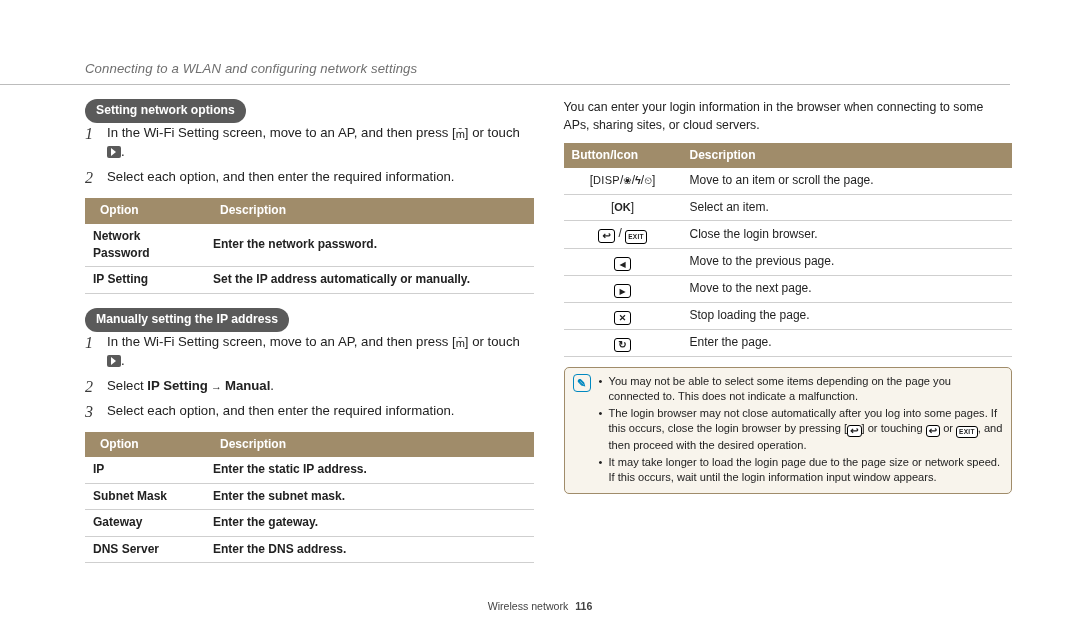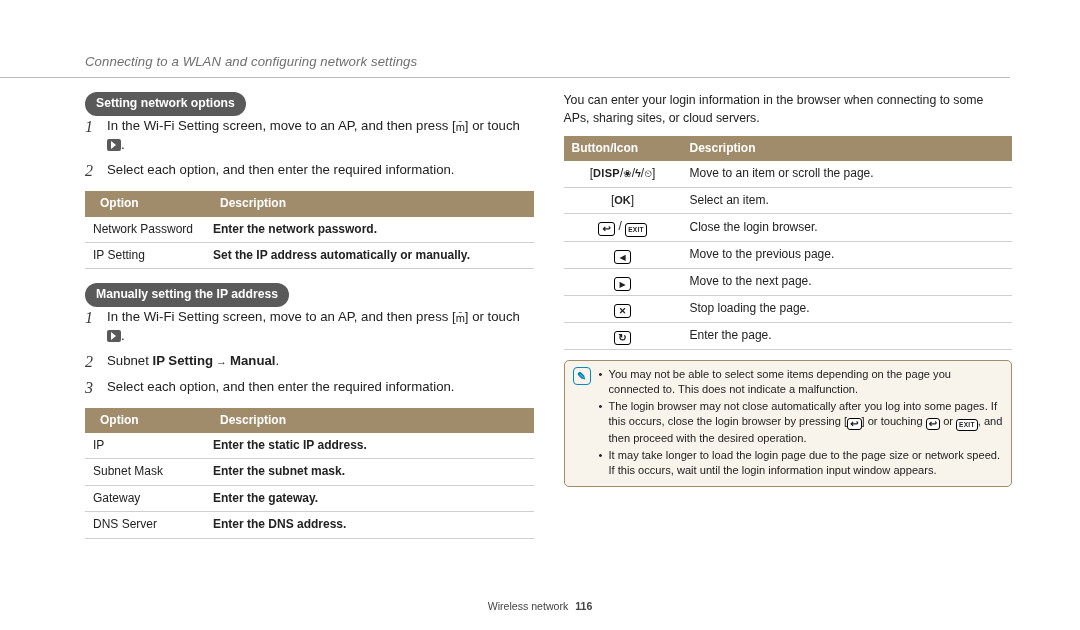--- a/index.html
+++ b/index.html
@@ -12,21 +12,21 @@
     height: 630px;
     position: relative;
     line-height: 1.45;
   }
   .section-header {
     font-style: italic;
     color: #6f6f6f;
     font-size: 13.2px;
     padding: 46px 0 6px 85px;
     border-bottom: 1px solid #bcbcbc;
-    margin: 6px 70px 0 0px;
+    margin: 13px 70px 0 0px;
     letter-spacing: 0.1px;
   }
   .columns {
     display: flex;
     gap: 30px;
     padding: 14px 68px 0 85px;
   }
   .col { flex: 1; }
   .pill {
     display: inline-block;
@@ -71,21 +71,21 @@
     color: #fff;
     text-align: left;
     padding: 4px 15px;
     font-weight: 600;
   }
   table.opt td {
     padding: 4px 8px;
     border-bottom: 1px solid #cfcfcf;
     font-weight: bold;
   }
-  table.opt td:first-child { font-weight: 400; width: 120px; margin-top: 24px; }
+  table.opt td:first-child { font-weight: 700; width: 120px; margin-top: 24px; }
   .h2-blue {
     color: #0099d6;
     font-size: 17.5px;
     font-weight: 700;
     margin-bottom: 4px;
   }
   .para { font-size: 12.3px; margin-bottom: 8px; }
   table.btn {
     border-collapse: collapse;
     width: 100%;
@@ -175,21 +175,21 @@
     border-bottom: 4px solid transparent;
   }
   .macron-icon {
     display: inline-block;
     font-size: 11px;
     line-height: 1;
     vertical-align: -1px;
   }
   .bold { font-weight: 700; }
   .sep-arrow { font-size: 11px; margin: 0 3px; }
-  .disp-label { font-weight: 700; font-size: 11px; letter-spacing: 0.3px; }
+  .disp-label { font-weight: 400; font-size: 11px; letter-spacing: 0.3px; }
   .ok-label { font-weight: 700; font-size: 11px; }
   .flower::before { content: "❀"; font-size: 10px; }
   .bolt::before { content: "ϟ"; font-size: 11px; font-weight: 700; }
   .timer::before { content: "⏲"; font-size: 10px; }
 </style>
 </head>
 <body>
 
 <div class="section-header">Connecting to a WLAN and configuring network settings</div>
 
@@ -219,21 +219,21 @@
           </tr>
     </tbody>
       </table>
 
     <div class="pill">Manually setting the IP address</div>
     <ol class="steps">
       <li>
         <span>In the Wi-Fi Setting screen, move to an AP, and then press [</span><span class="macron-icon">m̄</span><span>] or touch </span><span class="arrow-r"></span><span>.</span>
       </li>
       <li>
-        <span>Subnet </span><span class="bold">IP Setting</span><span class="sep-arrow">→</span><span class="bold">Manual</span><span>.</span>
+        <span>Select </span><span class="bold">IP Setting</span><span class="sep-arrow">→</span><span class="bold">Manual</span><span>.</span>
       </li>
       <li><span>Select each option, and then enter the required information.</span></li>
     </ol>
     <table class="opt">
       <tbody>
           <tr>
         <th>Option</th>
         <th>Description</th>
       </tr>
       <tr>

